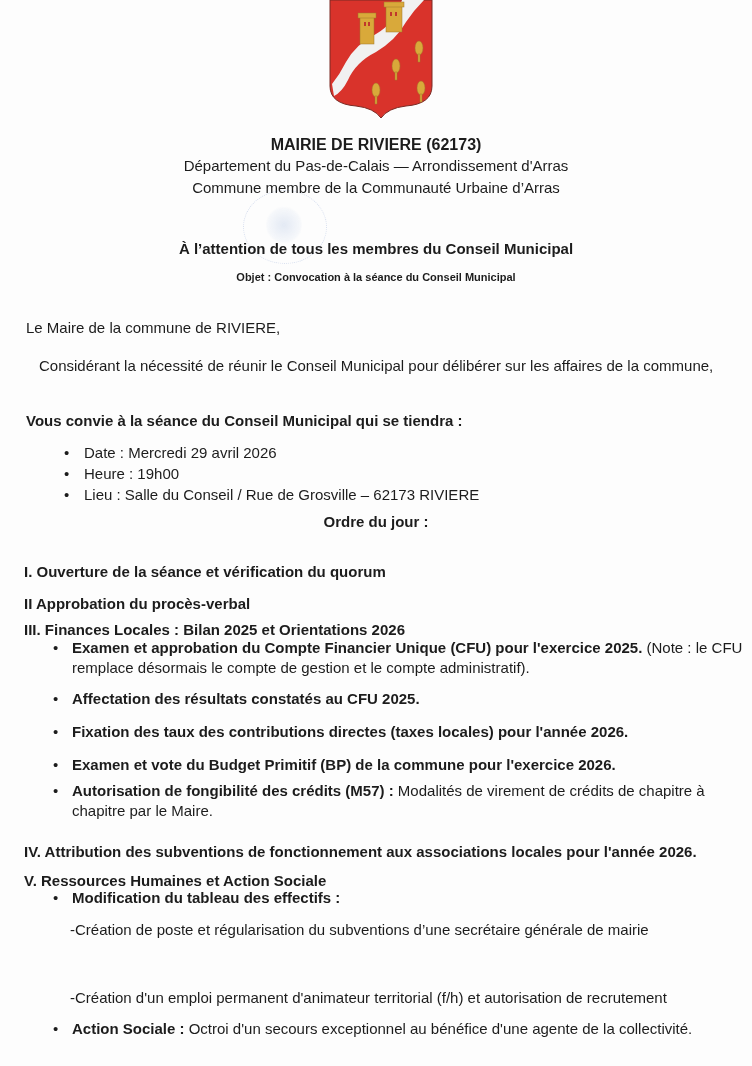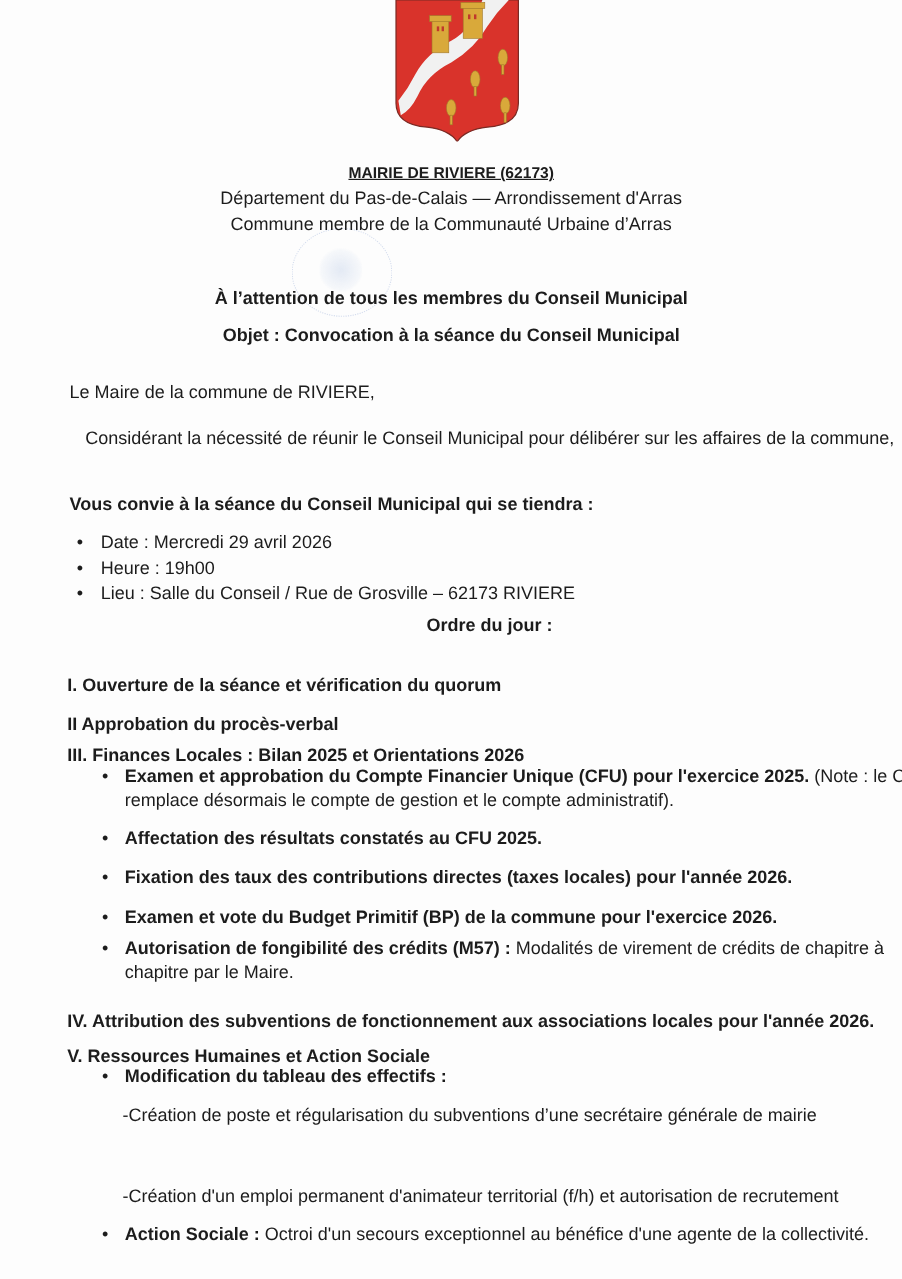--- a/index.html
+++ b/index.html
@@ -25,28 +25,28 @@
       border: 1.5px dotted rgba(110,140,200,0.45);
       opacity: 0.6;
     }
     .stamp .inner {
       position: absolute; left: 22px; top: 14px; width: 36px; height: 40px;
       border-radius: 45%;
       background: radial-gradient(circle, rgba(130,160,210,0.35) 0%, rgba(130,160,210,0.1) 60%, transparent 70%);
     }
 
     .header { position: absolute; left: 0; width: 752px; text-align: center; }
-    .hdr-title { top: 136px; font-weight: bold; font-size: 13px; text-decoration: underline; }
+    .hdr-title { top: 136px; font-weight: bold; font-size: 16px; }
     .hdr-sub1 { top: 157px; font-size: 15px; }
     .hdr-sub2 { top: 179px; font-size: 15px; }
     .hdr-attn { top: 240px; font-weight: bold; font-size: 15px; }
-    .hdr-obj { top: 271px; font-weight: bold; font-size: 15px; }
+    .hdr-obj { top: 271px; font-weight: bold; font-size: 11px; }
 
     .abs { position: absolute; }
-    .txt { font-size: 15px; line-height: 20px; margin-left: 32px; }
+    .txt { font-size: 15px; line-height: 20px; }
     .bold { font-weight: bold; }
 
     .intro1 { left: 26px; top: 318px; }
     .intro2 { left: 39px; top: 356px; width: 690px; }
     .convoke { left: 26px; top: 411px; }
 
     ul.details { position: absolute; left: 50px; top: 430px; margin: 12px; padding: 0; list-style: none; }
     ul.details li { position: relative; padding-left: 22px; height: 21px; line-height: 21px; }
     ul.details li::before { content: "•"; position: absolute; left: 2px; top: 0; }
 

